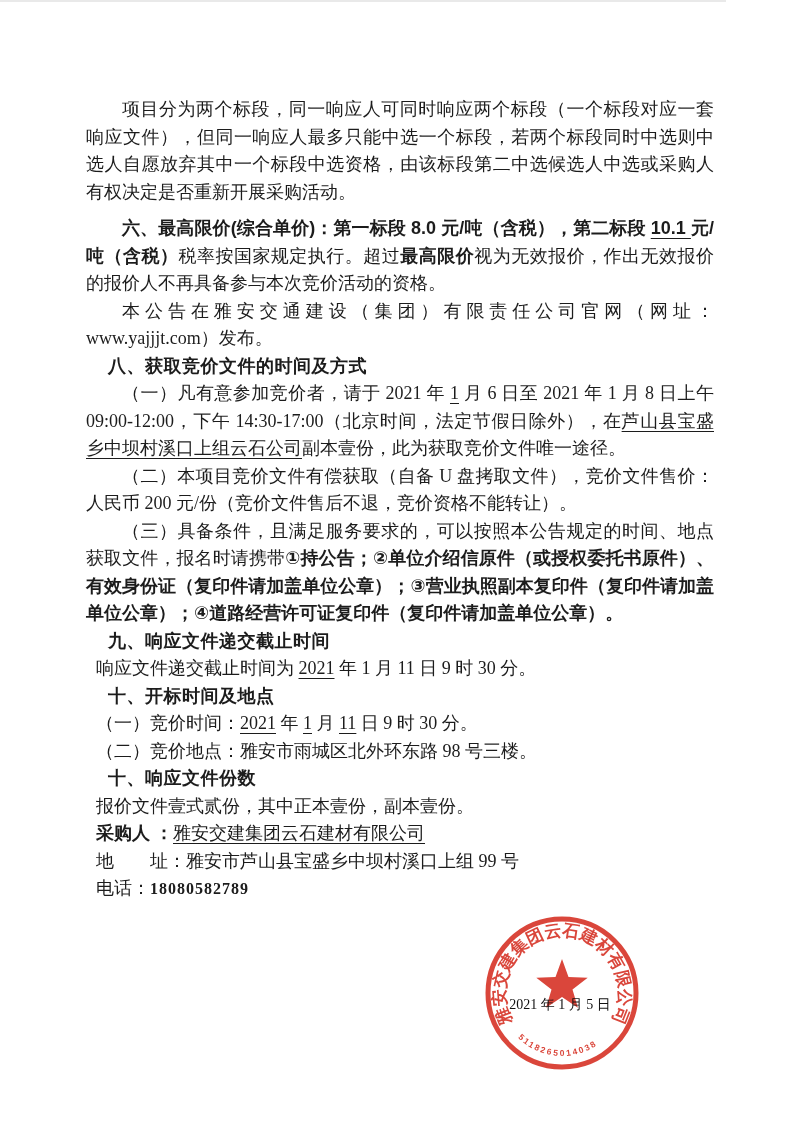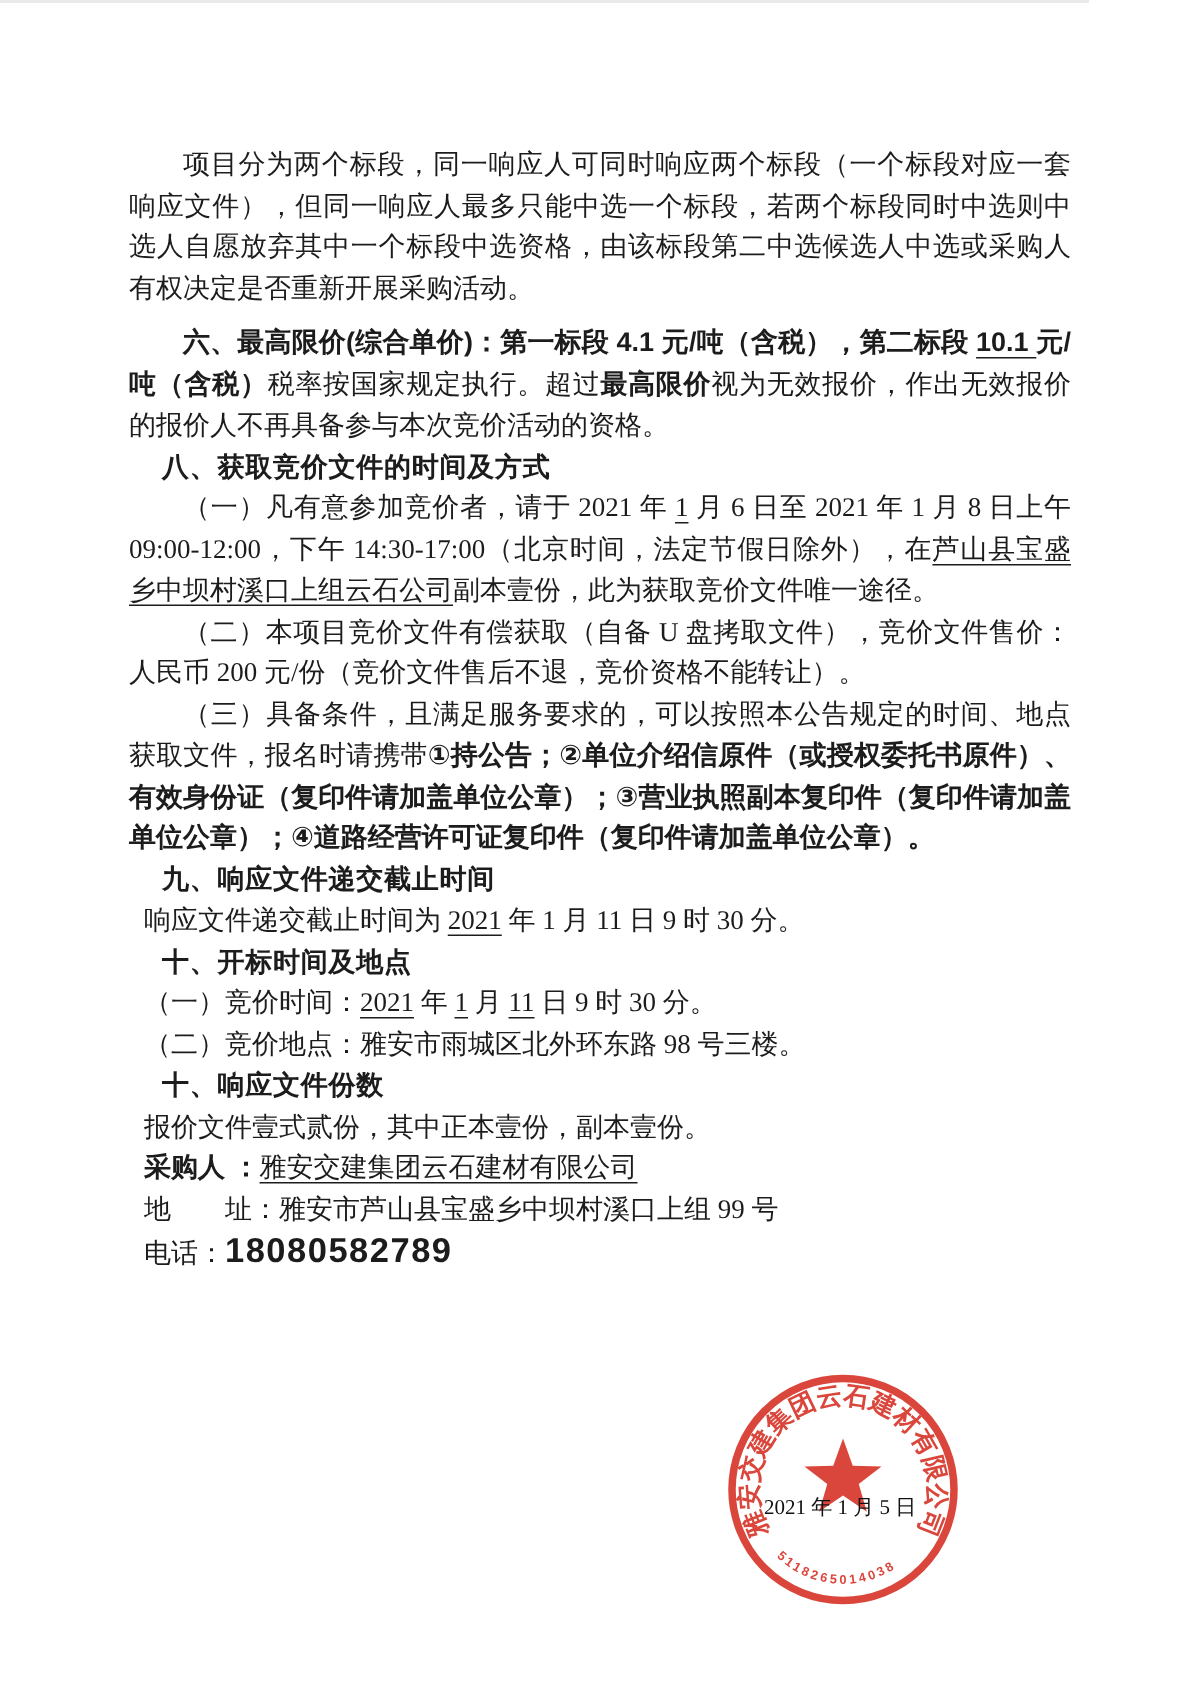--- a/index.html
+++ b/index.html
@@ -45,23 +45,23 @@
   .bold {
     font-family: "Liberation Sans", "DejaVu Sans", sans-serif;
     font-weight: 700;
   }
   .underline {
     text-decoration: underline;
     text-underline-offset: 4px;
     text-decoration-thickness: 1px;
   }
   .phone {
-    font-family: Liberation Sans, sans-serif;
+    font-family: Liberation Serif, serif;
     font-weight: 700;
-    font-size: 23px;
+    font-size: 16px;
     letter-spacing: 1px;
   }
   .sign-date {
     position: absolute;
     left: 470px;
     top: 996px;
     width: 180px;
     text-align: center;
     font-size: 14px;
     color: #111111;
@@ -88,21 +88,22 @@
     letter-spacing: 2px;
   }
 </style>
 </head>
 <body>
 
 <div class="page">
 
   <div class="doc-body">
       <div class="block paragraph indent-2em"><span>项目分为两个标段，同一响应人可同时响应两个标段（一个标段对应一套响应文件），但同一响应人最多只能中选一个标段，若两个标段同时中选则中选人自愿放弃其中一个标段中选资格，由该标段第二中选候选人中选或采购人有权决定是否重新开展采购活动。</span></div>
-      <div class="block paragraph indent-2em gap"><span class="bold">六、最高限价(综合单价)：第一标段 4.1 元/吨（含税），第二标段 </span><span class="bold underline">10.1 </span><span class="bold">元/吨（含税）</span><span>税率按国家规定执行。超过</span><span class="bold">最高限价</span><span>视为无效报价，作出无效报价的报价人不再具备参与本次竞价活动的资格。</span></div>
+      <div class="block paragraph indent-2em gap"><span class="bold">六、最高限价(综合单价)：第一标段 8.0 元/吨（含税），第二标段 </span><span class="bold underline">10.1 </span><span class="bold">元/吨（含税）</span><span>税率按国家规定执行。超过</span><span class="bold">最高限价</span><span>视为无效报价，作出无效报价的报价人不再具备参与本次竞价活动的资格。</span></div>
+      <div class="block paragraph indent-2em"><span>本公告在雅安交通建设（集团）有限责任公司官网（网址：www.yajjjt.com）发布。</span></div>
       <div class="block heading"><span>八、获取竞价文件的时间及方式</span></div>
       <div class="block paragraph indent-2em"><span>（一）凡有意参加竞价者，请于 2021 年 </span><span class="underline">1</span><span> 月 6 日至 2021 年 1 月 8 日上午 09:00-12:00，下午 14:30-17:00（北京时间，法定节假日除外），在</span><span class="underline">芦山县宝盛乡中坝村溪口上组云石公司</span><span>副本壹份，此为获取竞价文件唯一途径。</span></div>
       <div class="block paragraph indent-2em"><span>（二）本项目竞价文件有偿获取（自备 U 盘拷取文件），竞价文件售价：人民币 200 元/份（竞价文件售后不退，竞价资格不能转让）。</span></div>
       <div class="block paragraph indent-2em"><span>（三）具备条件，且满足服务要求的，可以按照本公告规定的时间、地点获取文件，报名时请携带</span><span class="bold">①持公告；②单位介绍信原件（或授权委托书原件）、有效身份证（复印件请加盖单位公章）；③营业执照副本复印件（复印件请加盖单位公章）；④道路经营许可证复印件（复印件请加盖单位公章）。</span></div>
       <div class="block heading"><span>九、响应文件递交截止时间</span></div>
       <div class="block paragraph indent-sm"><span>响应文件递交截止时间为 </span><span class="underline">2021</span><span> 年 1 月 11 日 9 时 30 分。</span></div>
       <div class="block heading"><span>十、开标时间及地点</span></div>
       <div class="block paragraph indent-sm"><span>（一）竞价时间：</span><span class="underline">2021</span><span> 年 </span><span class="underline">1</span><span> 月 </span><span class="underline">11</span><span> 日 9 时 30 分。</span></div>
       <div class="block paragraph indent-sm"><span>（二）竞价地点：雅安市雨城区北外环东路 98 号三楼。</span></div>
       <div class="block heading"><span>十、响应文件份数</span></div>

